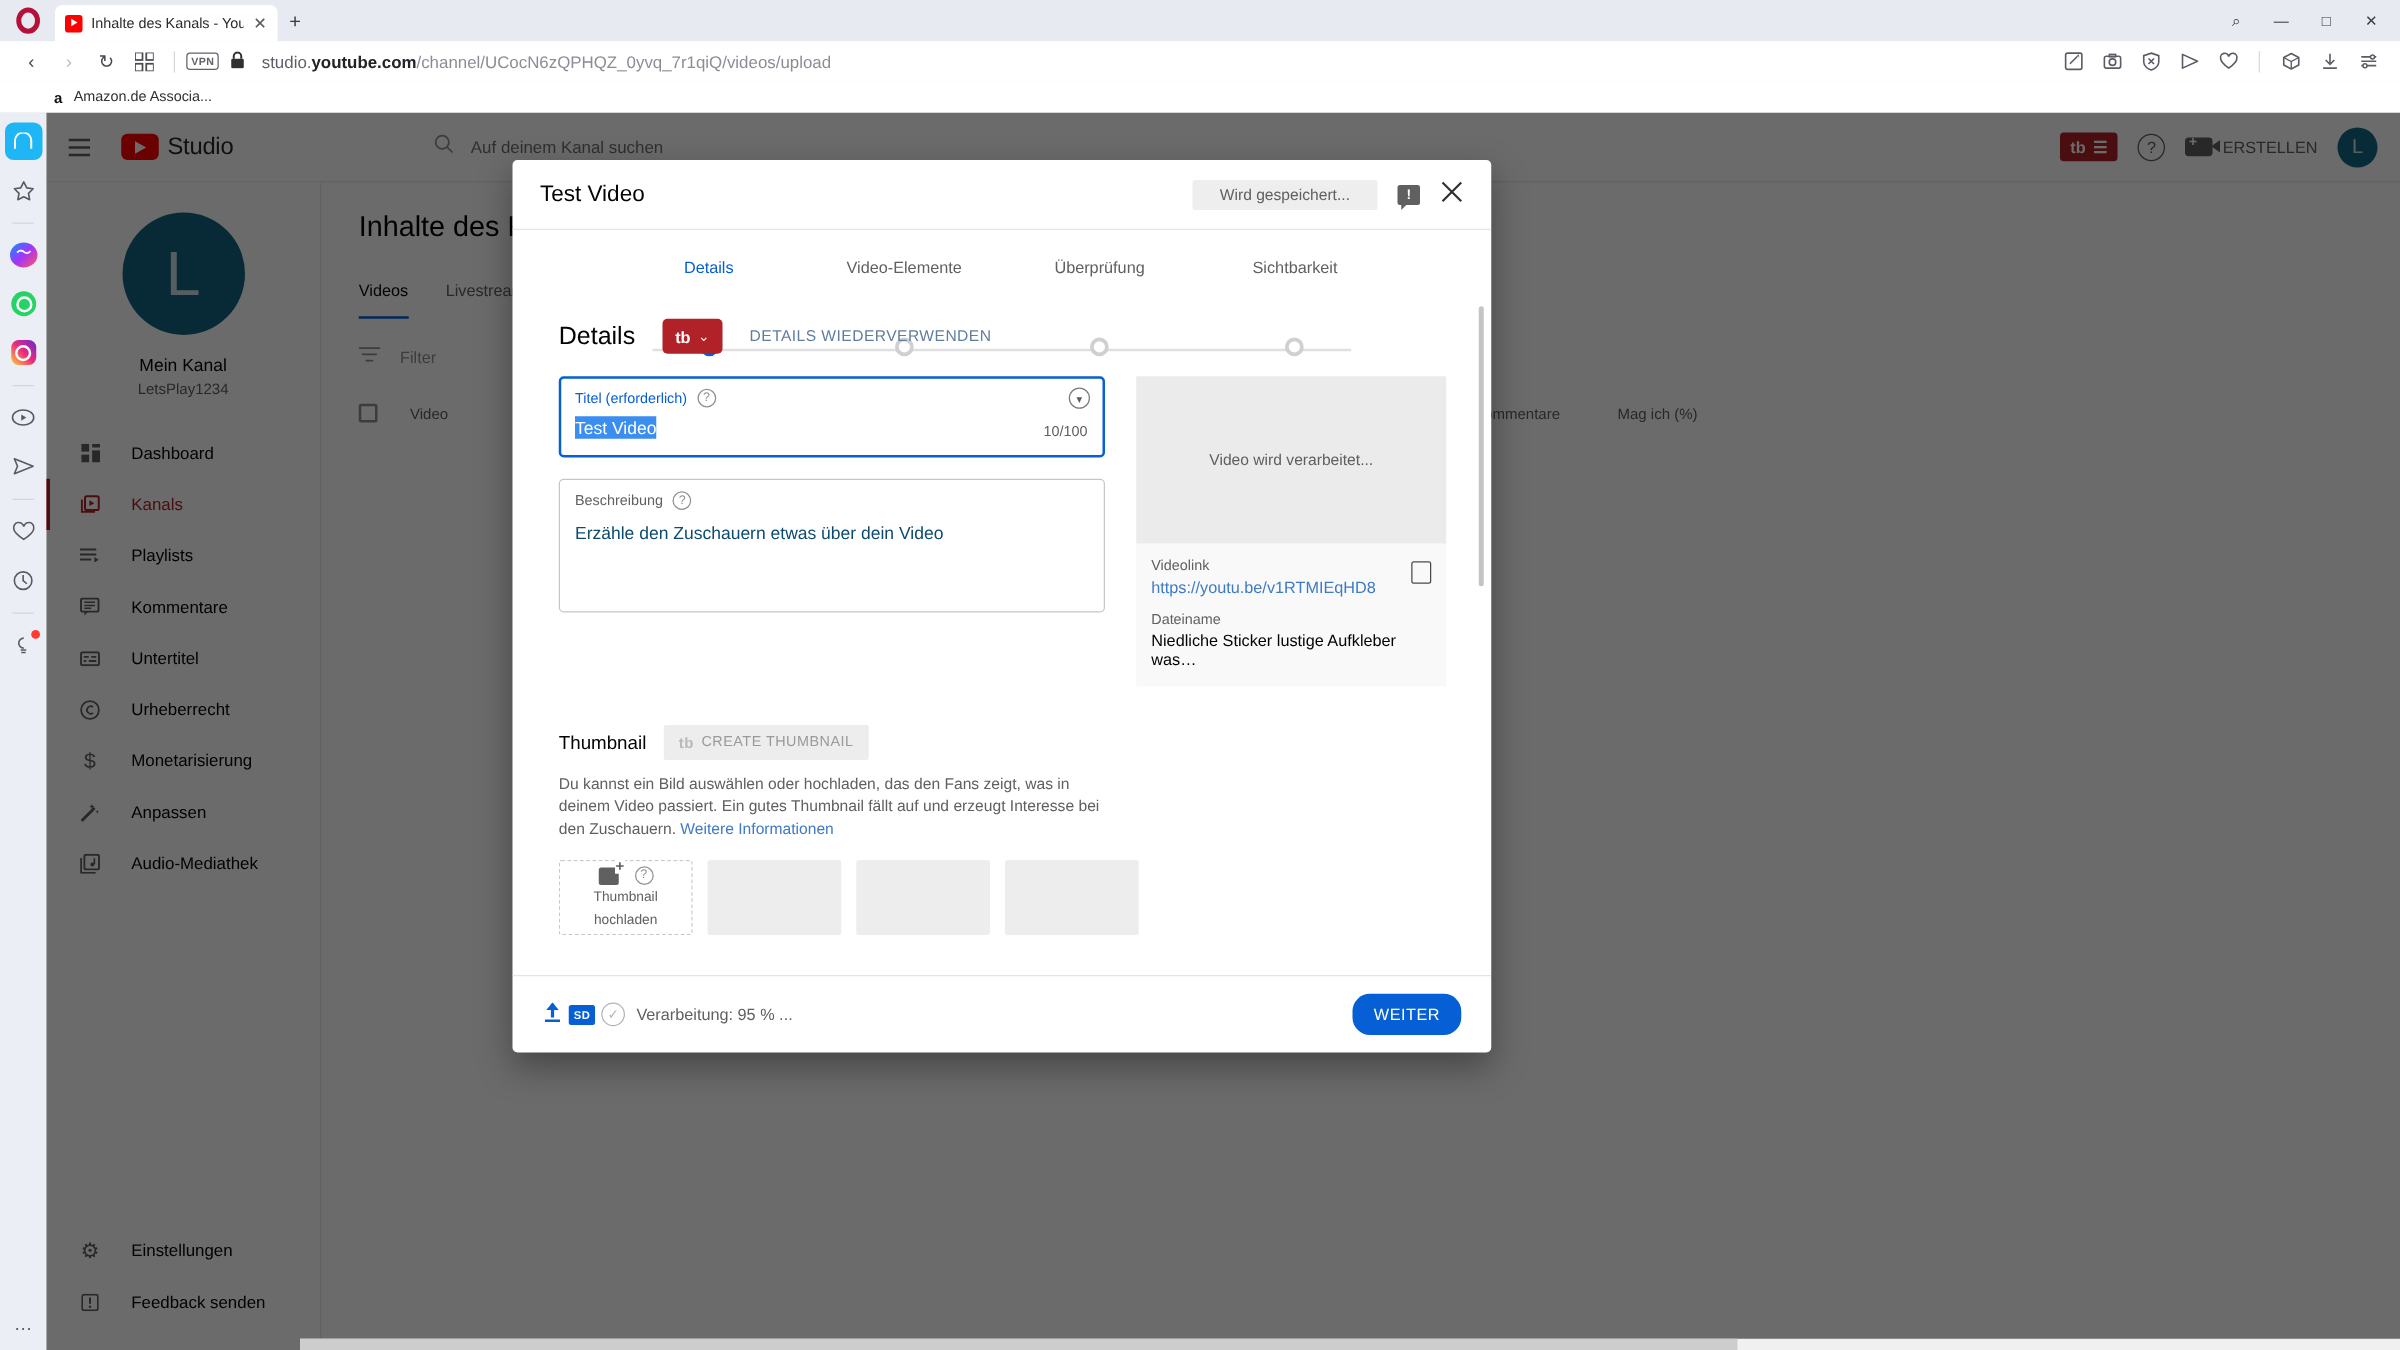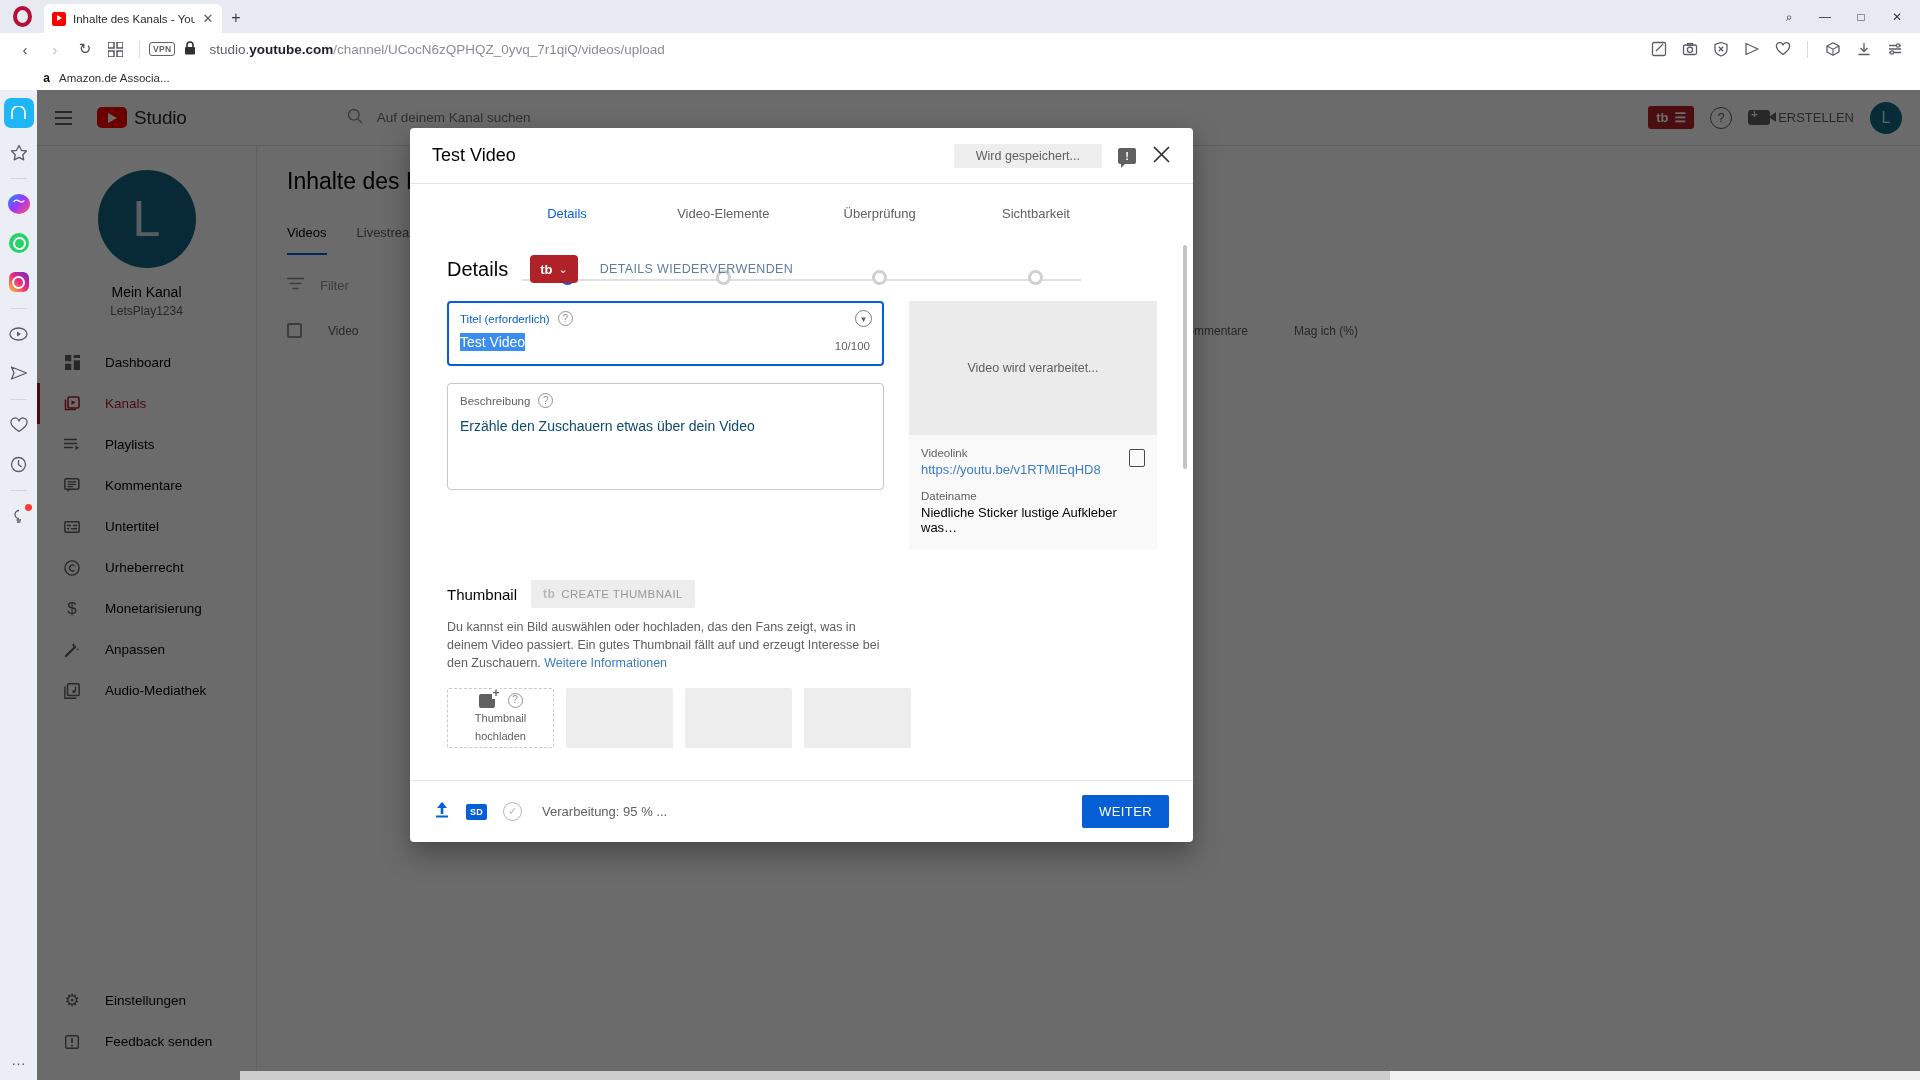--- a/index.html
+++ b/index.html
@@ -318,31 +318,31 @@
     display:flex; flex-direction:column; align-items:center; justify-content:center;
     font-size: 11px; color:#606060; line-height:1.25; position:relative; gap: 4px;
   }
   .thumb-up .ic-row { display:flex; align-items:center; gap: 13px;}
   .img-plus { width:16px;height:14px;background:#606060;border-radius:2px;position:relative;}
   .img-plus::after{content:'+';position:absolute;right:-5px;top:-7px;color:#606060;font-size:12px;font-weight:bold;background:#fff;line-height:1;}
   .thumb-ph { width: 107px; height: 60px; background:#ededed; border-radius:2px;}
 
   .foot {
     height: 62px; flex:0 0 auto; border-top: 1px solid #e4e4e4;
-    display:flex; align-items:center; padding: 0 24px; gap: 16px;
+    display:flex; align-items:center; padding: 0 24px; gap: 5px;
   }
   .up-arrow { color:#065fd4; font-size: 18px;}
   .hd-chip { background:#065fd4; color:#fff; font-size:9px; font-weight:bold;
     padding: 3px 4px; border-radius:2px; letter-spacing:.3px;}
   .check-circle { width: 19px;height:19px;border-radius:50%;border:1.8px solid #b5b5b5;
     color:#b5b5b5; display:flex;align-items:center;justify-content:center;font-size:11px;}
   .proc-text { font-size: 13px; color:#606060; margin-left: 4px;}
   .next-btn {
     margin-left:auto; background:#065fd4; color:#fff; font-size: 13px; font-weight:500;
-    letter-spacing:.4px; padding: 9px 17px; border-radius:2px;
+    letter-spacing:.4px; padding: 9px 17px; border-radius:14px;
   }
 
   .page-scrollbar {
     position:absolute; bottom:0; left: 240px; right: 0; height: 9px; background:#f0f0f0; z-index:70;
   }
   .page-scrollbar i { display:block; height:9px; width: 1150px; background:#cdcdcd; margin-left: 0;}
 </style>
 </head>
 <body>
 

